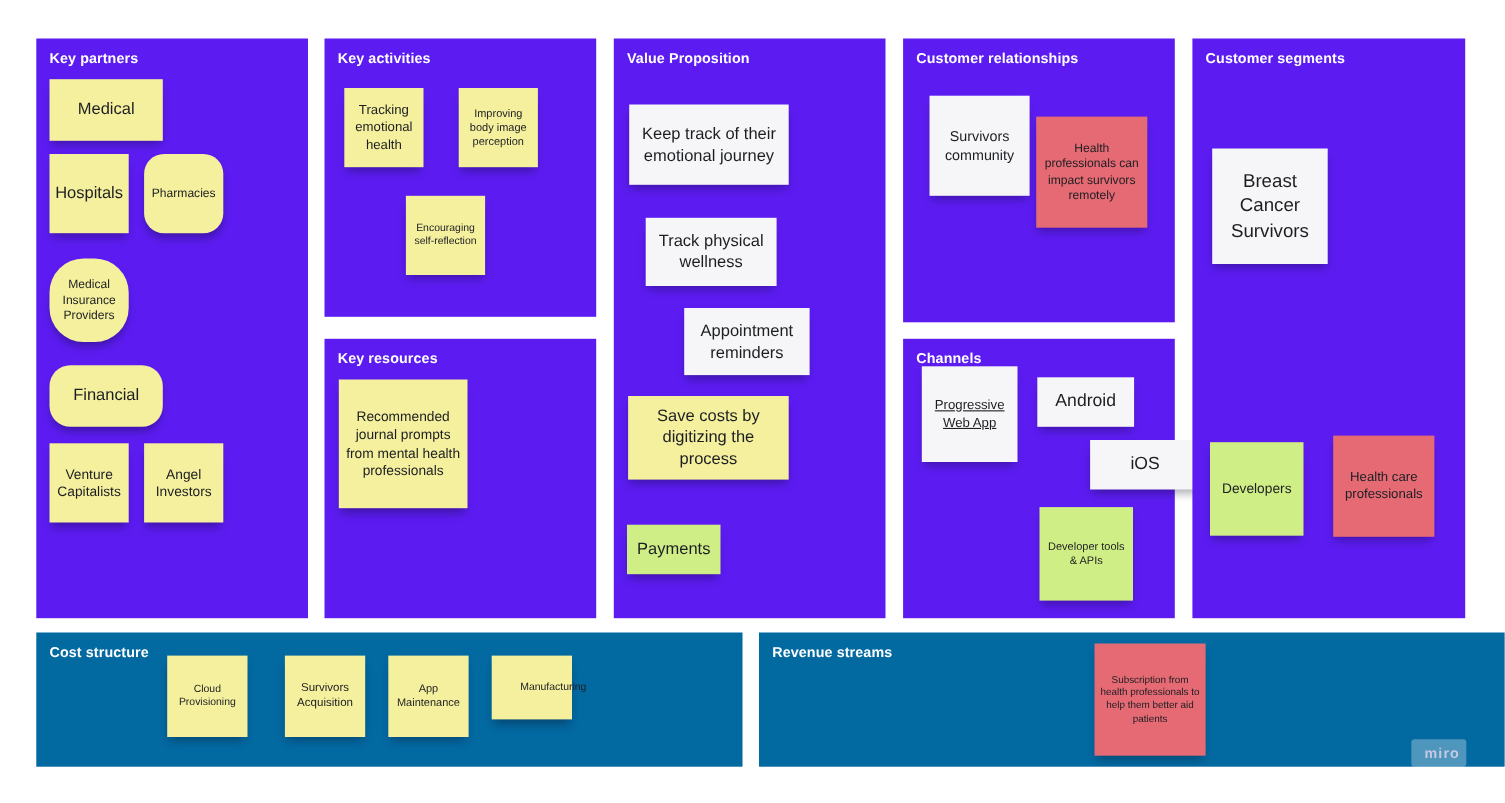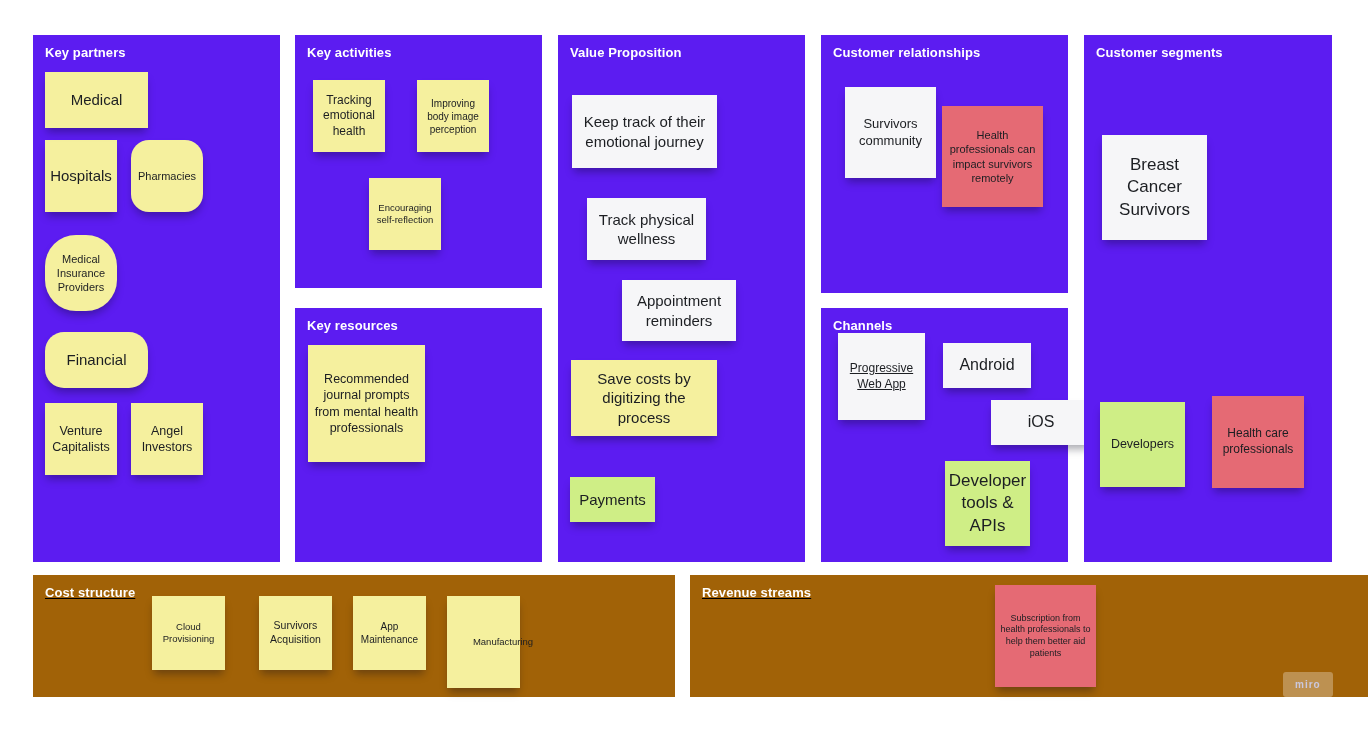--- a/index.html
+++ b/index.html
@@ -6,21 +6,21 @@
   html,body { background: #ffffff; }
   body { font-family: "Liberation Sans", sans-serif; }
   .canvas {
     position: relative;
     width: 1368px;
     height: 730px;
     background: #ffffff;
     overflow: hidden;
   }
   .panel { position: absolute; background: #5c1cf1; }
-  .panel.light { background: #a16207; text-decoration: underline; }
+  .panel.light { background: #0369a1; }
   .panel h2 {
     color: #ffffff;
     font-size: 13px;
     font-weight: 700;
     padding: 10px 0 0 12px;
     letter-spacing: 0.1px;
   }
   .note {
     position: absolute;
     display: flex;
@@ -41,21 +41,21 @@
     position: absolute;
     left: 1283px; top: 672px;
     width: 50px; height: 25px;
     background: rgba(255,255,255,0.30);
     border-radius: 3px;
     display: flex; align-items: center;
     overflow: visible;
   }
   .watermark span {
     color: rgba(203,203,230,0.95);
-    font-size: 10px;
+    font-size: 13px;
     font-weight: 700;
     letter-spacing: 1px;
     padding-left: 12px;
     white-space: nowrap;
   }
 </style>
 </head>
 <body>
 
 <div class="canvas">
@@ -96,36 +96,36 @@
     <h2>Customer relationships</h2>
     <div class="note white" style="left:24px; top:52px; width:91px; height:91px; font-size:13px;">Survivors community</div>
     <div class="note red" style="left:121px; top:71px; width:101px; height:101px; font-size:11px;">Health professionals can impact survivors remotely</div>
   </section>
 
   <section class="panel" style="left:821px; top:308px; width:247px; height:254px;">
     <h2>Channels</h2>
     <div class="note white" style="left:17px; top:25px; width:87px; height:87px; font-size:12px;text-decoration:underline;">Progressive Web App</div>
     <div class="note white" style="left:122px; top:35px; width:88px; height:45px; font-size:16px;">Android</div>
     <div class="note white" style="left:122px; top:92px; width:100px; height:45px; font-size:16px;margin-left:48px;">iOS</div>
-    <div class="note green" style="left:124px; top:153px; width:85px; height:85px; font-size:17px;">Developer tools &amp; APIs</div>
+    <div class="note green" style="left:124px; top:153px; width:85px; height:85px; font-size:10px;">Developer tools &amp; APIs</div>
   </section>
 
   <section class="panel" style="left:1084px; top:35px; width:248px; height:527px;">
     <h2>Customer segments</h2>
     <div class="note white" style="left:18px; top:100px; width:105px; height:105px; font-size:17px;">Breast Cancer Survivors</div>
     <div class="note green" style="left:16px; top:367px; width:85px; height:85px; font-size:12.5px;">Developers</div>
     <div class="note red" style="left:128px; top:361px; width:92px; height:92px; font-size:12px;">Health care professionals</div>
   </section>
 
   <section class="panel light" style="left:33px; top:575px; width:642px; height:122px;">
     <h2>Cost structure</h2>
     <div class="note yellow" style="left:119px; top:21px; width:73px; height:74px; font-size:9.5px;">Cloud Provisioning</div>
     <div class="note yellow" style="left:226px; top:21px; width:73px; height:74px; font-size:10.5px;">Survivors Acquisition</div>
     <div class="note yellow" style="left:320px; top:21px; width:73px; height:74px; font-size:10px;">App Maintenance</div>
-    <div class="note yellow" style="left:414px; top:21px; width:73px; height:92px; font-size:9.5px;padding-left:44px;">Manufacturing</div>
+    <div class="note yellow" style="left:414px; top:21px; width:73px; height:58px; font-size:9.5px;padding-left:44px;">Manufacturing</div>
   </section>
 
   <section class="panel light" style="left:690px; top:575px; width:744px; height:122px;">
     <h2>Revenue streams</h2>
     <div class="note red" style="left:305px; top:10px; width:101px; height:102px; font-size:9px;">Subscription from health professionals to help them better aid patients</div>
   </section>
 
   <div class="watermark">
     <span>miro</span>
   </div>

